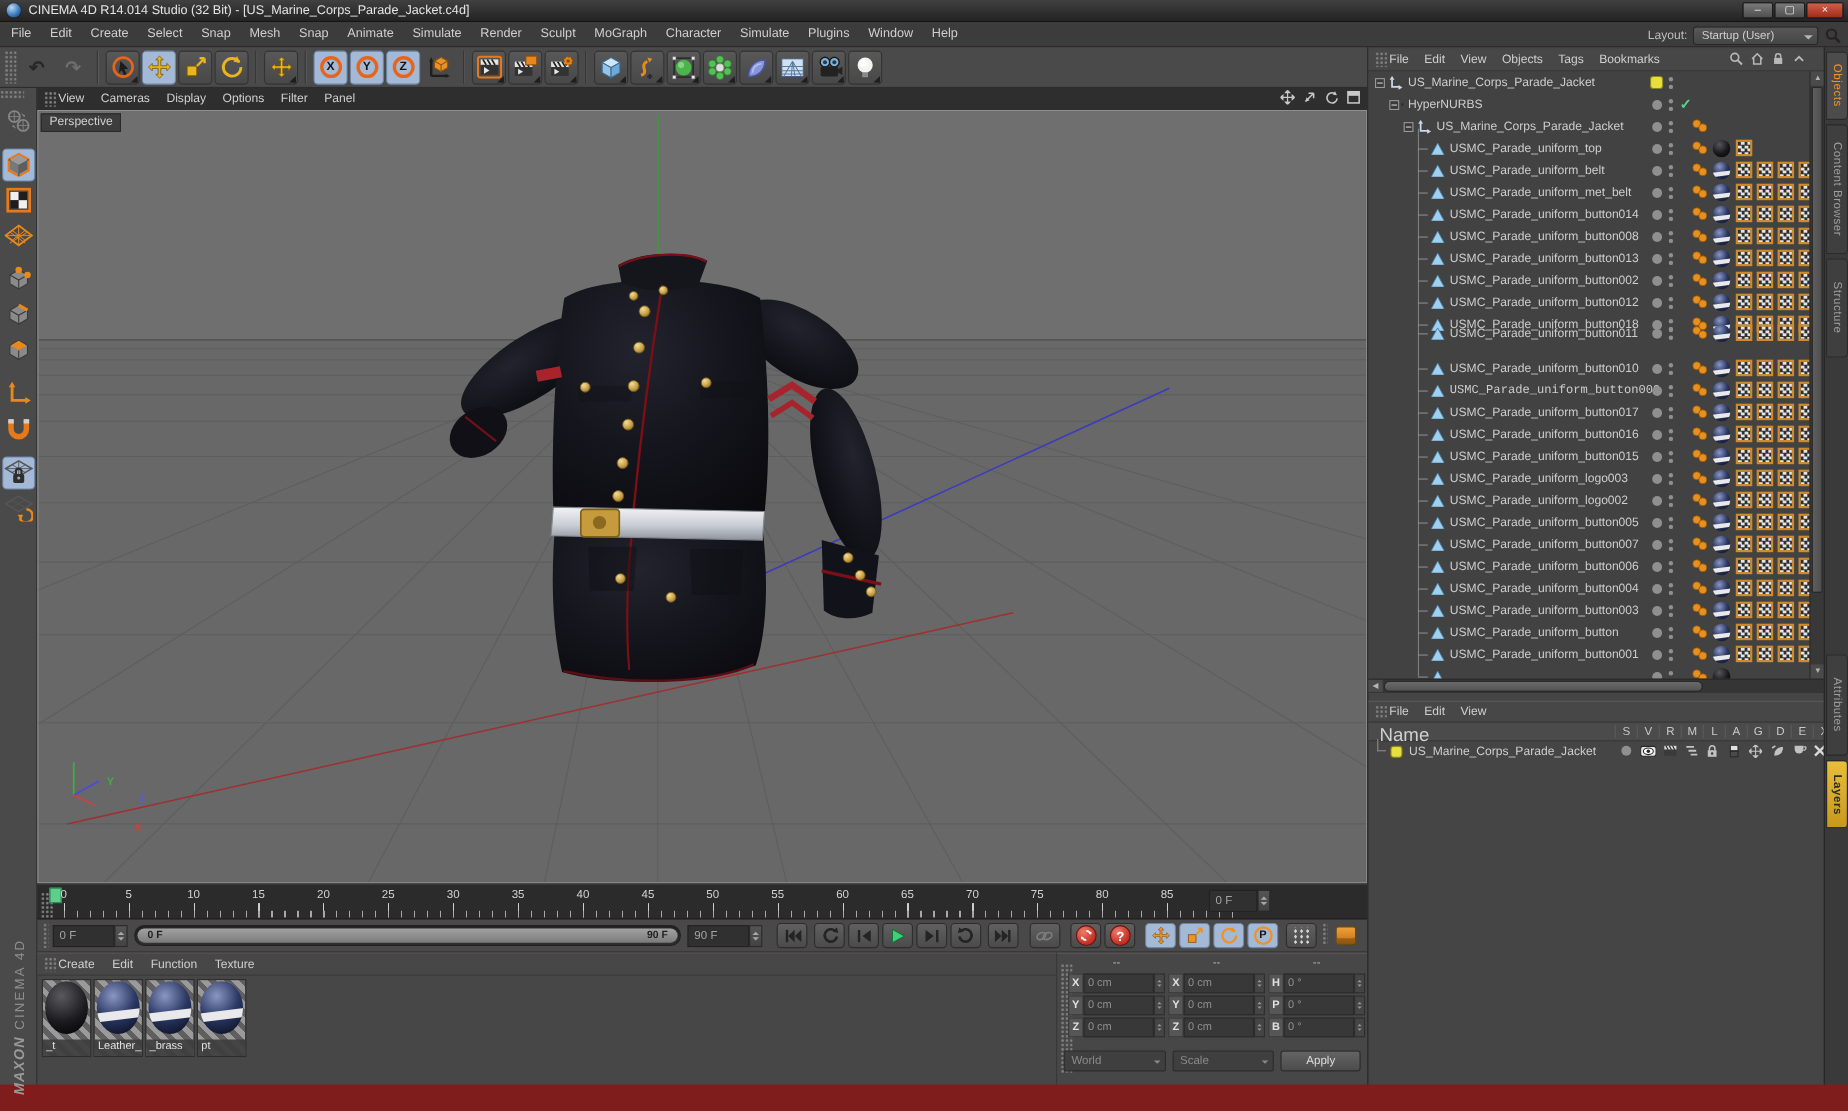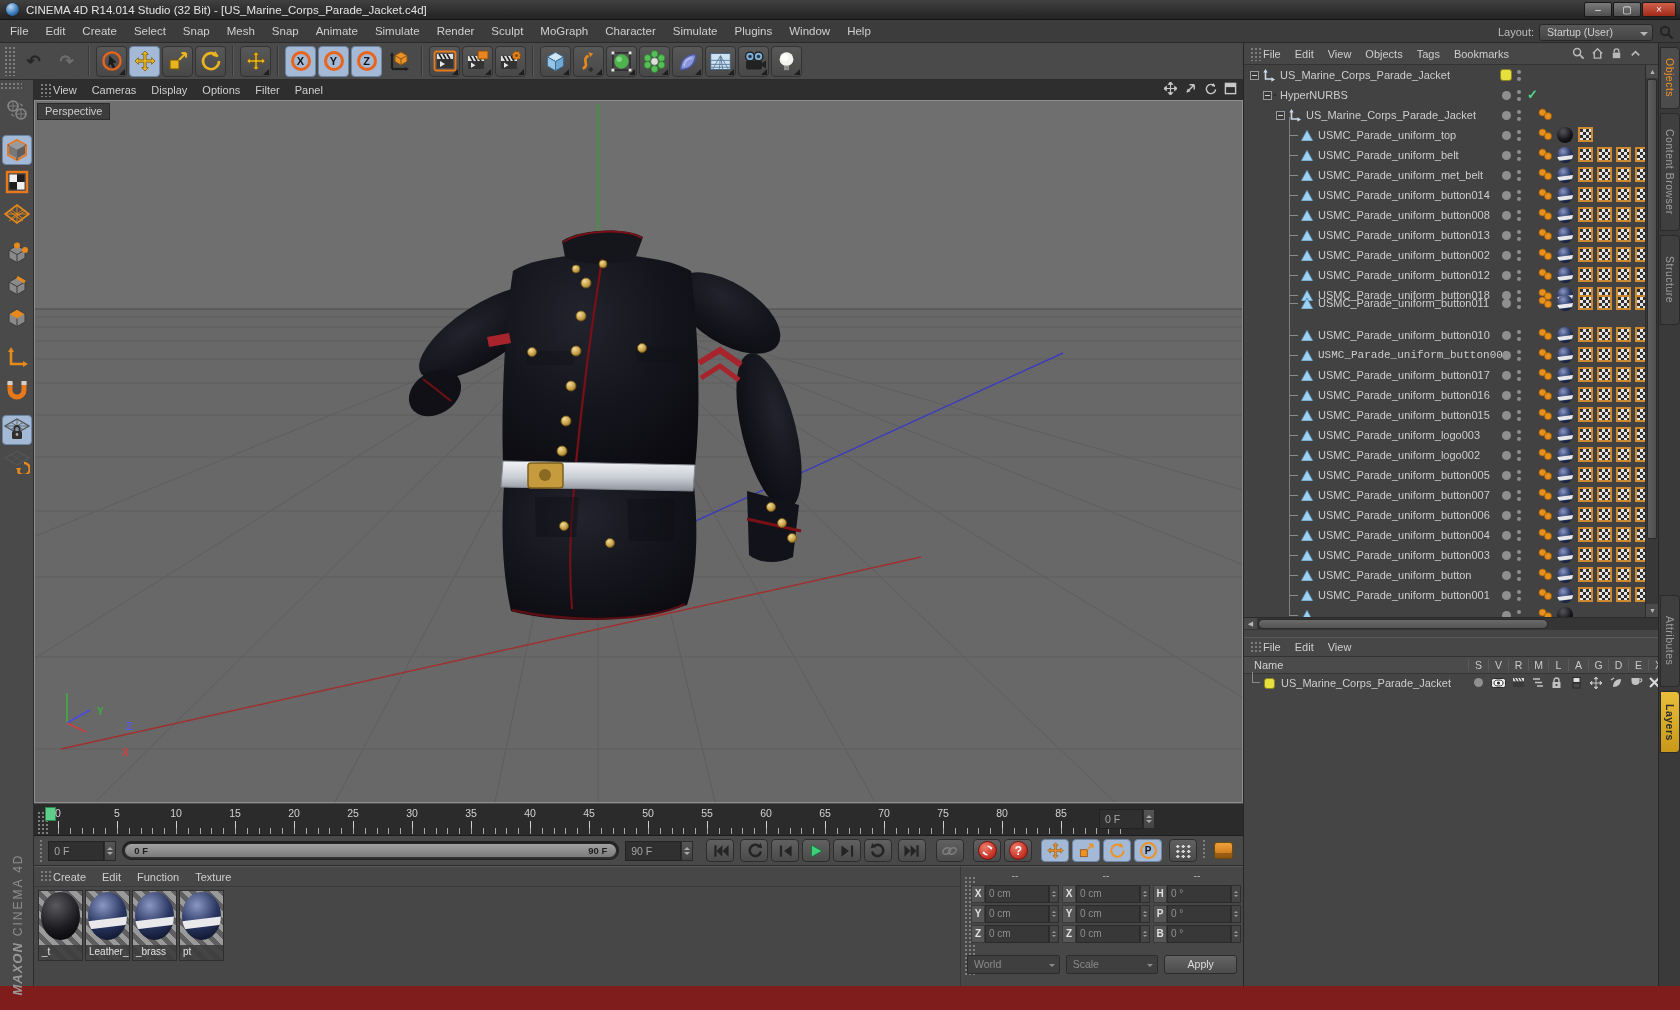--- a/index.html
+++ b/index.html
@@ -119,21 +119,21 @@
 .uvw{position:absolute;top:2px;width:15px;height:15px;border:2px solid #cd8a2e;background:conic-gradient(#e4e4e4 0 25%,#2e2e2e 0 50%,#e4e4e4 0 75%,#2e2e2e 0);background-size:6px 6px}
 #om-guide{position:absolute;left:45px;top:52px;height:498px;border-left:1px solid #7e7e7e}
 #om-vscroll{position:absolute;right:0;top:22px;width:13px;height:552px;background:#383838;border-left:1px solid #2c2c2c}
 #om-vscroll .th{position:absolute;left:1px;right:1px;top:14px;height:460px;background:linear-gradient(90deg,#5e5e5e,#4e4e4e);border:1px solid #2a2a2a;border-radius:2px}
 .sarr{position:absolute;left:0;width:13px;height:13px;background:#4a4a4a;color:#b5b5b5;font-size:7px;text-align:center;line-height:13px}
 #om-hscroll{position:absolute;left:0;top:574px;width:100%;height:13px;background:#353535;border-top:1px solid #2a2a2a}
 #om-hscroll .th{position:absolute;left:14px;top:1px;width:290px;height:10px;background:linear-gradient(#6a6a6a,#545454);border:1px solid #2a2a2a;border-radius:5px}
 #lm-menu{position:absolute;left:0;top:594px;width:100%;height:20px;background:#474747;border-top:1px solid #5a5a5a;border-bottom:1px solid #333;display:flex;align-items:center;padding:0 4px}
 #lm-menu .mi{font-size:11px;margin-right:14px}
 #lm-header{position:absolute;left:0;top:614px;width:100%;height:17px;background:#4b4b4b;border-bottom:1px solid #353535}
-#lm-header .nh{position:absolute;left:10px;top:2px;font-size:11px;color:#d0d0d0}
+#lm-header .nh{position:absolute;left:10px;top:2px;font-size:17px;color:#d0d0d0}
 .lmcol{position:absolute;top:2px;width:20px;text-align:center;font-size:10.5px;color:#cacaca;border-left:1px solid #5a5a5a}
 #lm-row{position:absolute;left:0;top:631px;width:100%;height:19px}
 #lm-row .br{position:absolute;left:8px;top:-2px;width:8px;height:11px;border-left:1px solid #8a8a8a;border-bottom:1px solid #8a8a8a}
 #lm-row .ysq{position:absolute;left:20px;top:4px;width:11px;height:11px;border-radius:3px;background:#e6df3e;border:1px solid #8a8520}
 #lm-row .nm{position:absolute;left:37px;top:3px;font-size:11px;color:#cdcdcd;white-space:nowrap}
 .lmic{position:absolute;top:3px;width:20px;display:flex;justify-content:center}
 
 #tabstrip{left:1658px;top:43px;width:22px;height:943px;background:#3a3a3a;border-left:1px solid #262626}
 .vtab{position:absolute;left:1px;width:20px;border:1px solid #2a2a2a;border-radius:0 4px 4px 0;background:#3f3f3f;display:flex;align-items:center;justify-content:center}
 .vtab span{writing-mode:vertical-rl;font-size:10.5px;color:#9e9e9e;letter-spacing:.5px;white-space:nowrap}

